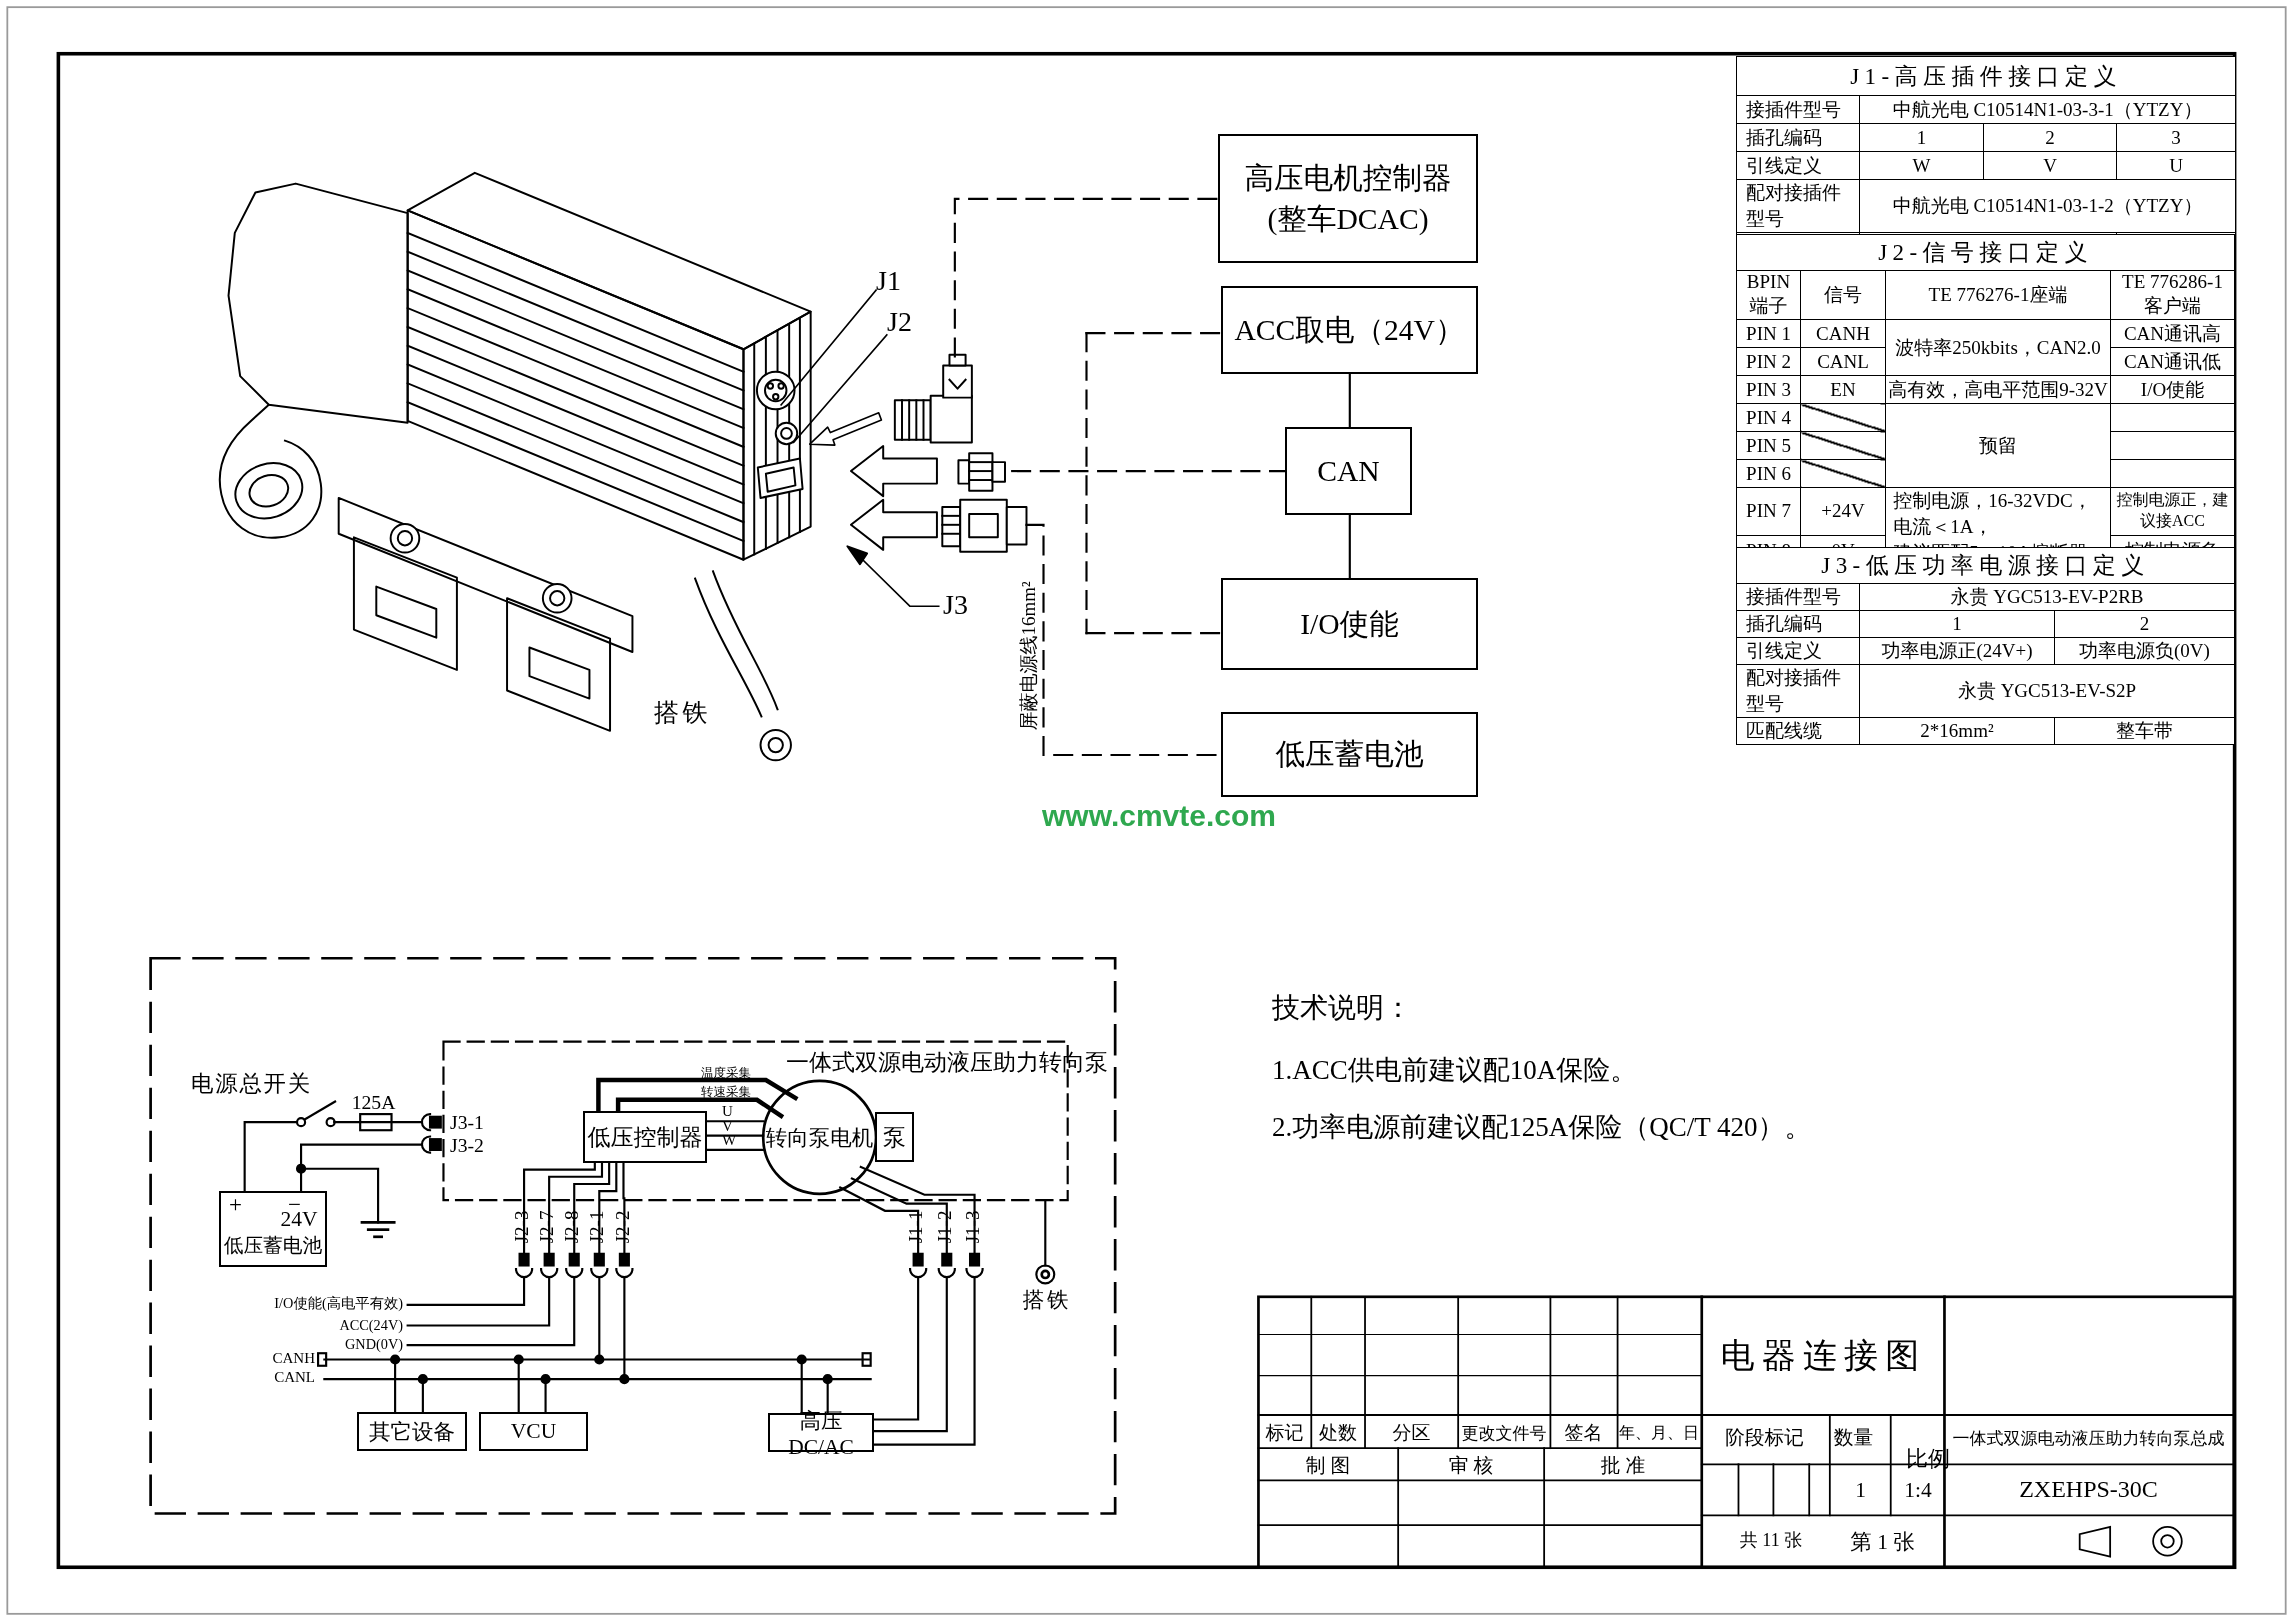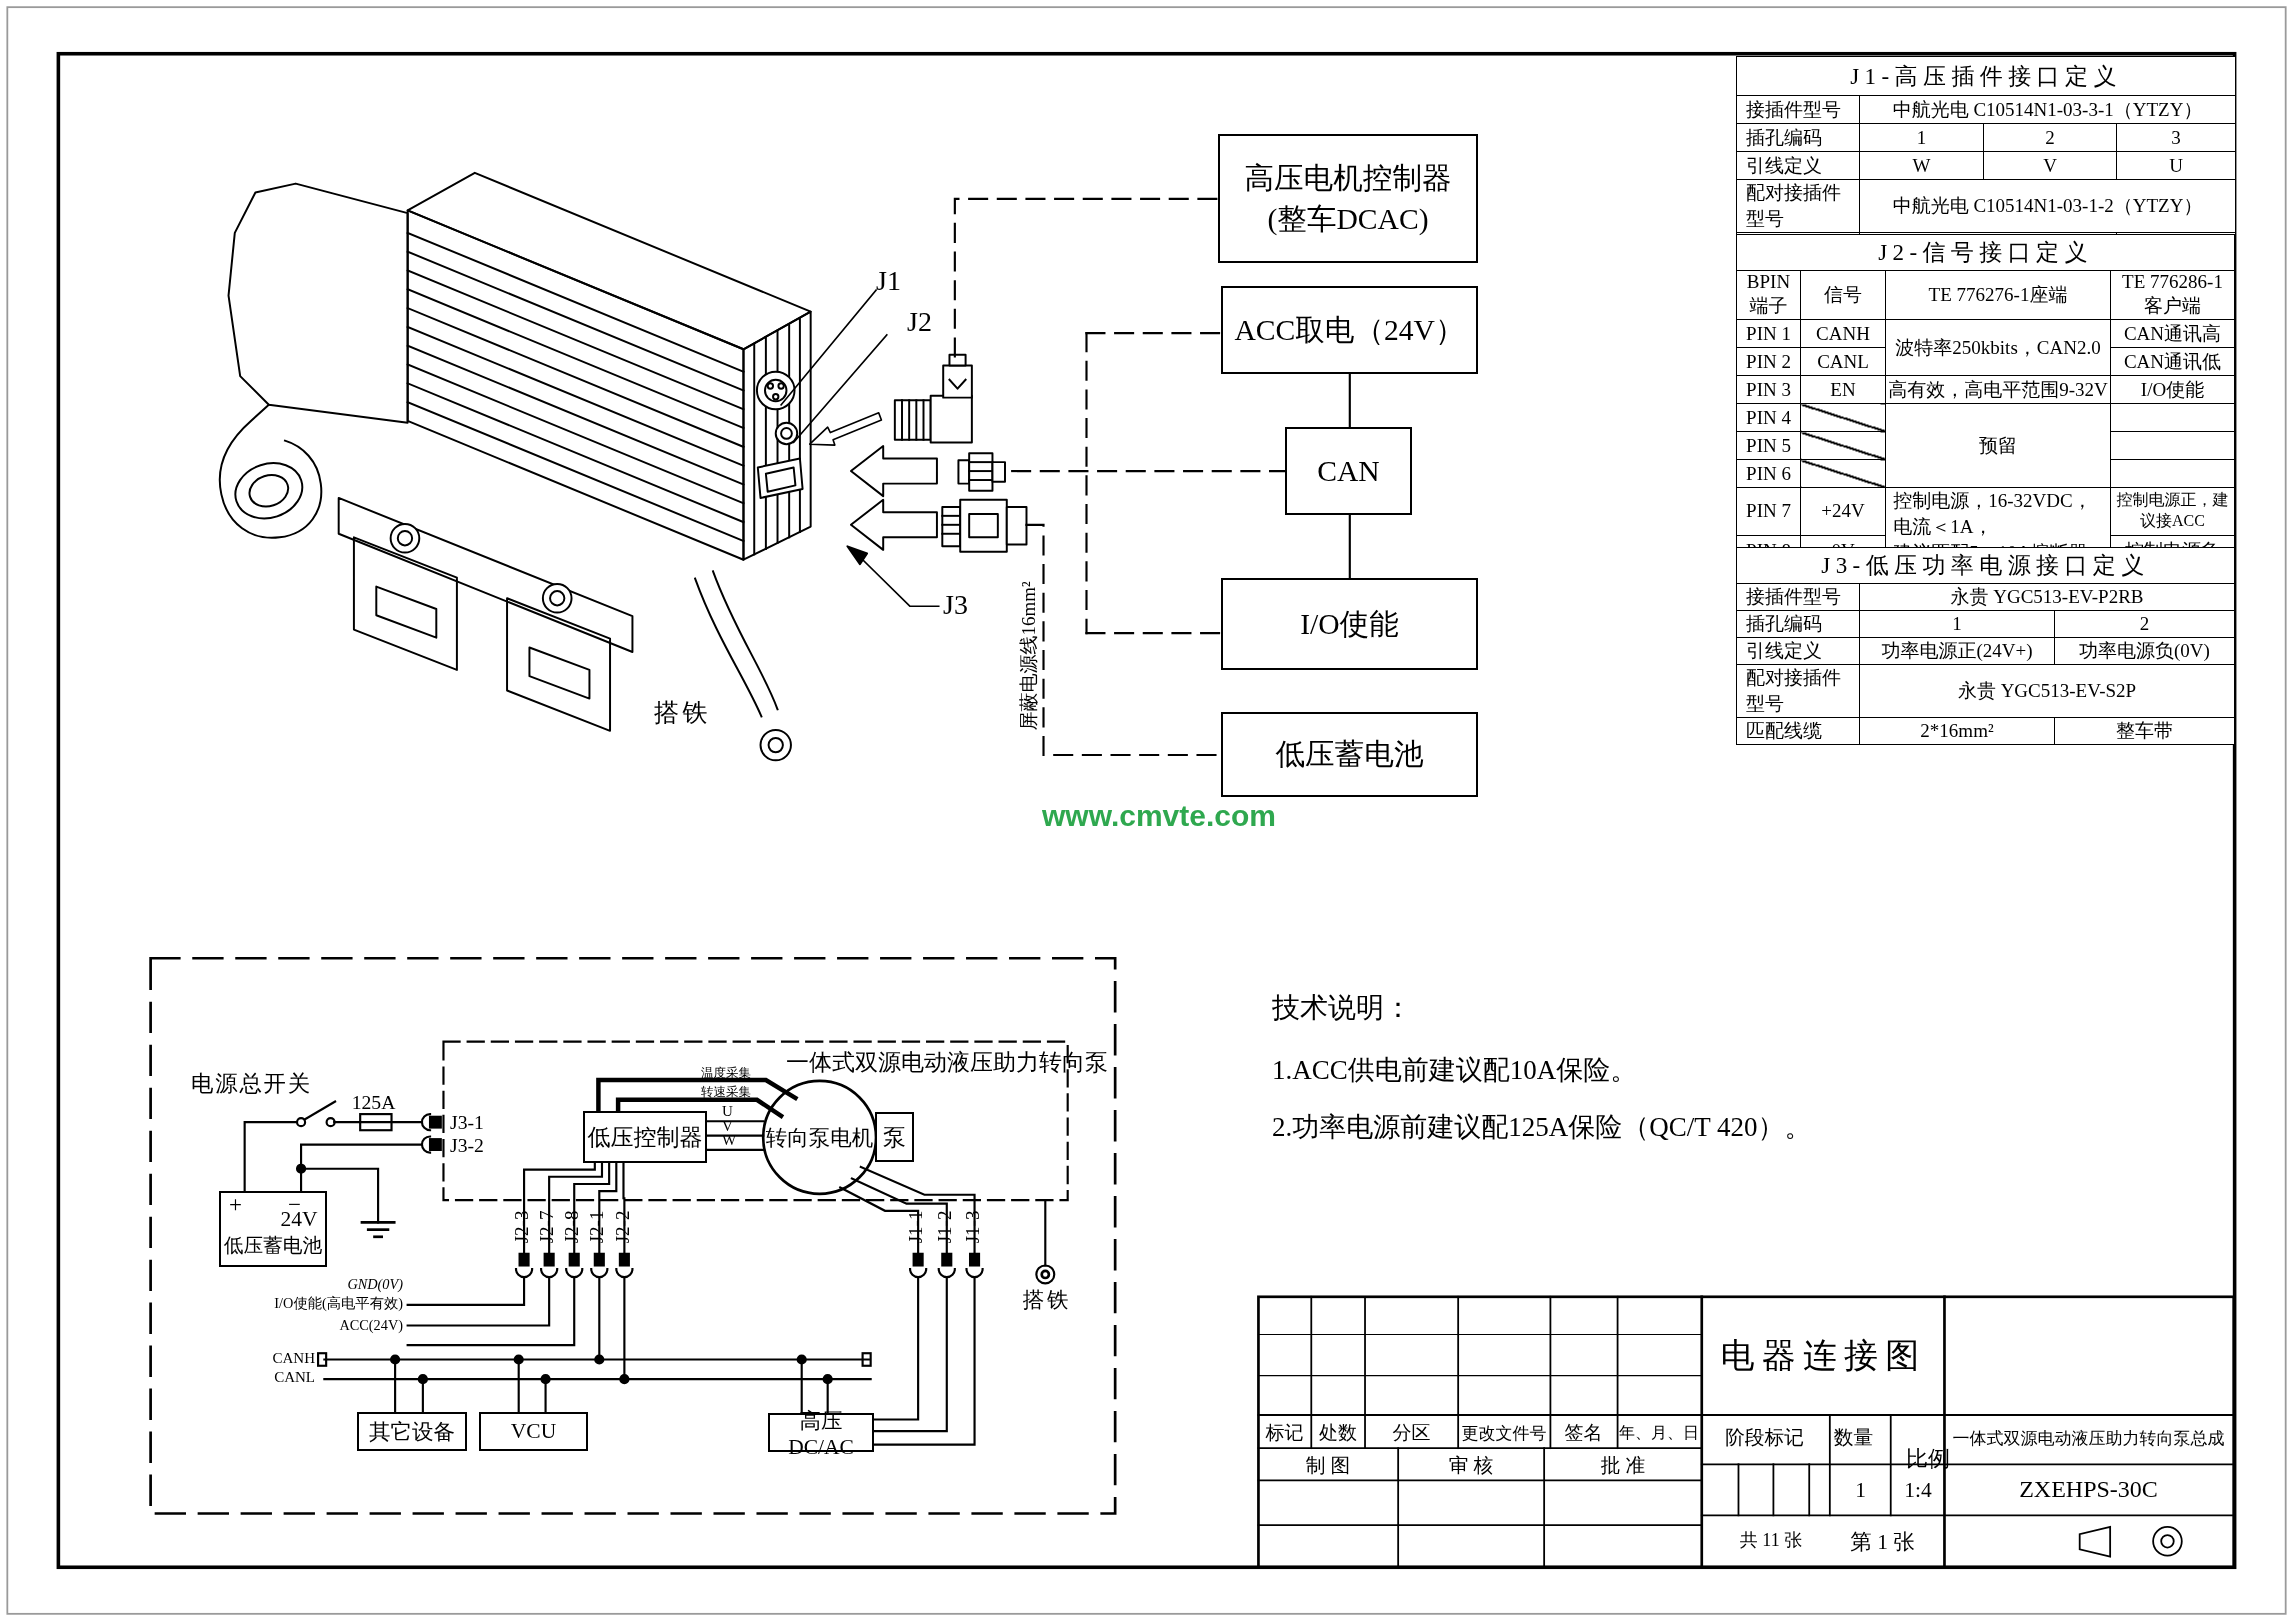--- a/index.html
+++ b/index.html
@@ -270,21 +270,21 @@
   <span>CAN</span>
 </div>
 <div class="box" style="left:1221px;top:578px;width:257px;height:92px;font-size:29.6px;">
   <span>I/O使能</span>
 </div>
 <div class="box" style="left:1221px;top:712px;width:257px;height:85px;font-size:29.6px;">
   <span>低压蓄电池</span>
 </div>
 
 <div class="t" style="left:876px;top:265px;font-size:28px;">J1</div>
-<div class="t" style="left:887px;top:306px;font-size:28px;margin-left:20px;">J2</div>
+<div class="t" style="left:887px;top:306px;font-size:28px;">J2</div>
 <div class="t" style="left:943px;top:589px;font-size:28px;">J3</div>
 <div class="t" style="left:654px;top:699px;font-size:25px;letter-spacing:3.6px;">搭铁</div>
 <div class="t rot" style="left:921px;top:645px;width:215px;font-size:19px;">屏蔽电源线16mm²</div>
 <div class="t wm" style="left:1042px;top:799px;font-size:30px;color:#2fa84f;">www.cmvte.com</div>
 
 <table class="def" style="left:1736px;top:56px;width:498px;">
   <colgroup>
         <col style="width:123px">
         <col style="width:124px">
         <col style="width:133px">
@@ -457,21 +457,21 @@
 <div class="t rot" style="left:520px;top:1216px;width:54px;font-size:19px;">J2-7</div>
 <div class="t rot" style="left:545px;top:1216px;width:54px;font-size:19px;">J2-8</div>
 <div class="t rot" style="left:570px;top:1216px;width:54px;font-size:19px;">J2-1</div>
 <div class="t rot" style="left:596px;top:1216px;width:54px;font-size:19px;">J2-2</div>
 <div class="t rot" style="left:889px;top:1216px;width:54px;font-size:19px;">J1-1</div>
 <div class="t rot" style="left:918px;top:1216px;width:54px;font-size:19px;">J1-2</div>
 <div class="t rot" style="left:946px;top:1216px;width:54px;font-size:19px;">J1-3</div>
 
 <div class="t r" style="left:253px;top:1295px;width:150px;font-size:14.3px;">I/O使能(高电平有效)</div>
 <div class="t r" style="left:331px;top:1317px;width:72px;font-size:14.3px;">ACC(24V)</div>
-<div class="t r" style="left:331px;top:1276px;width:72px;font-size:14.3px;font-style:italic;">GND(0V)</div>
+<div class="t r" style="left:331px;top:1336px;width:72px;font-size:14.3px;">GND(0V)</div>
 <div class="t r" style="left:265px;top:1350px;width:50px;font-size:15px;">CANH</div>
 <div class="t r" style="left:265px;top:1369px;width:50px;font-size:15px;">CANL</div>
 
 <div class="box thin" style="left:357px;top:1412px;width:110px;height:39px;font-size:21.5px;">
   <span>其它设备</span>
 </div>
 <div class="box thin" style="left:479px;top:1412px;width:109px;height:39px;font-size:21.5px;">
   <span>VCU</span>
 </div>
 <div class="box thin" style="left:768px;top:1413px;width:106px;height:39px;font-size:21.5px;">

